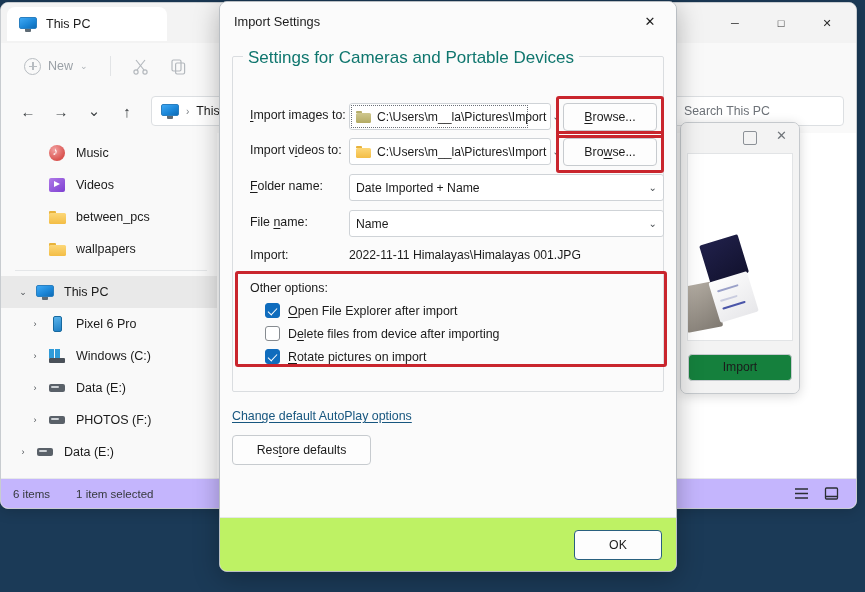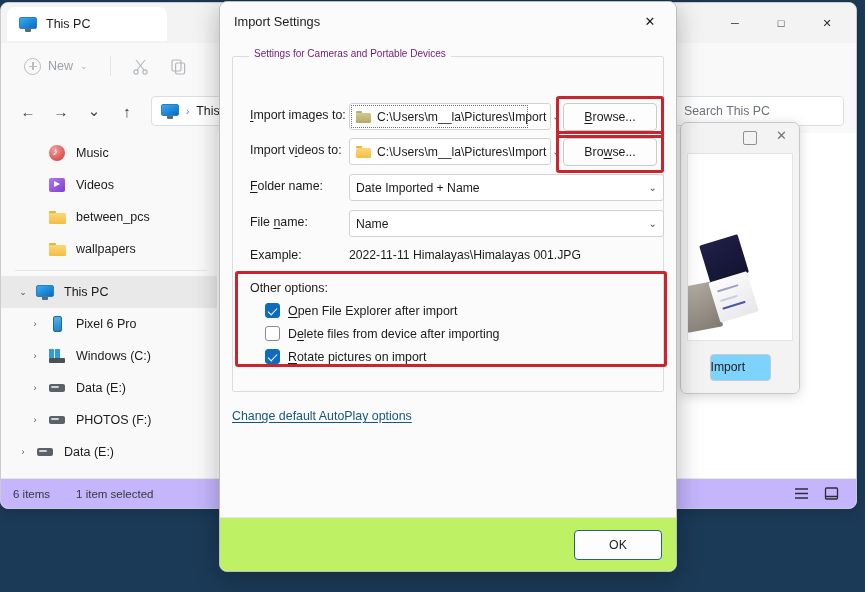--- a/index.html
+++ b/index.html
@@ -189,22 +189,22 @@
   .photo .ph-light { position:absolute; left:24px; top:32px; width:40px; height:42px;
     background:linear-gradient(160deg,#fdfdfd,#e7e7ea); border-radius:2px; }
   .photo .ph-box { position:absolute; left:-8px; top:30px; width:36px; height:46px;
     background:linear-gradient(150deg,#b9b2a8,#7e7870); border-radius:2px;
     transform:rotate(6deg); }
   .photo .ph-line { position:absolute; background:#9aa0c8; height:2px; border-radius:1px; }
   .id-footer { position:absolute; left:0; bottom:0; width:100%; height:52px;
                background:#f3f3f3; display:flex; align-items:center;
                justify-content:center; }
   .id-import-btn {
-    width:61px; height:27px; background:#7dd3fc; border:1px solid #c7cbcf;
-    border-radius:4px; display:flex; align-items:center; justify-content:flex-start;
+    width:104px; height:27px; background:#15803d; border:1px solid #c7cbcf;
+    border-radius:4px; display:flex; align-items:center; justify-content:center;
     font-size:12.2px; color:#1b1b1b;
   }
 
   
   .settings {
     position:absolute; left:219px; top:1px; width:458px; height:571px;
     background:#fbfbfb;
     border:1px solid #b9bec3; border-radius:8px;
     box-shadow:0 6px 26px rgba(0,0,0,.28);
     overflow:hidden;
@@ -219,22 +219,22 @@
     display:flex; align-items:center; justify-content:center;
     font-size:13px; color:#1b1b1b;
   }
   .st-body { position:absolute; left:0; top:38px; right:0; bottom:54px;
              background:#fbfbfb; }
   .group {
     position:absolute; left:12px; top:16px; right:12px; height:336px;
     border:1px solid #dadde0; border-radius:2px;
   }
   .group-legend {
-    position:absolute; left:16px; top:-9px; background:#fbfbfb;
-    padding:0 5px; font-size:10px; color:#701a75;
+    position:absolute; left:10px; top:-9px; background:#fbfbfb;
+    padding:0 5px; font-size:17px; color:#0f766e;
   }
   .lbl { position:absolute; font-size:12.4px; color:#1b1b1b; white-space:nowrap; }
   .ul { text-decoration:underline; text-underline-offset:2px; }
 
   .combo {
     position:absolute; height:27px; background:#ffffff;
     border:1px solid #cfd3d7; border-radius:3px;
     display:flex; align-items:center; padding:0 6px;
     font-size:12.2px; color:#1b1b1b;
   }
@@ -565,21 +565,21 @@
           <span>Date Imported + Name</span>
           <span class="cb-chev">⌄</span>
         </div>
 
         <span class="lbl" style="left:17px; top:158px;">File <span class="ul">n</span>ame:</span>
         <div class="combo" style="left:116px; top:153px; width:315px;">
           <span>Name</span>
           <span class="cb-chev">⌄</span>
         </div>
 
-        <span class="lbl" style="left:17px; top:191px;">Example:</span>
+        <span class="lbl" style="left:17px; top:191px;">Import:</span>
         <span class="example-val" style="left:116px; top:191px;">2022-11-11 Himalayas\Himalayas 001.JPG</span>
 
         <span class="other-title" style="left:17px; top:224px;text-align:center;">Other options:</span>
 
         <div class="cbrow" style="left:32px; top:246px;">
           <span class="cbox on"></span>
           <span><span class="ul">O</span>pen File Explorer after import</span>
         </div>
         <div class="cbrow" style="left:32px; top:269px;">
           <span class="cbox off"></span>
@@ -587,20 +587,23 @@
         </div>
         <div class="cbrow" style="left:32px; top:292px;">
           <span class="cbox on"></span>
           <span><span class="ul">R</span>otate pictures on import</span>
         </div>
 
         <div class="redbox" style="left:2px; top:214px; width:432px; height:96px;"></div>
       </div>
 
       <a class="link" style="left:12px; top:369px;" href="#">Change default AutoPlay options</a>
+      <div class="restore-btn" style="left:12px; top:395px;">
+        <span>Res<span class="ul">t</span>ore defaults</span>
+      </div>
     </div>
 
     <div class="st-footer">
       <div class="fbtn primary">
         <span>OK</span>
       </div>
     </div>
   </div>
 </div>
 

